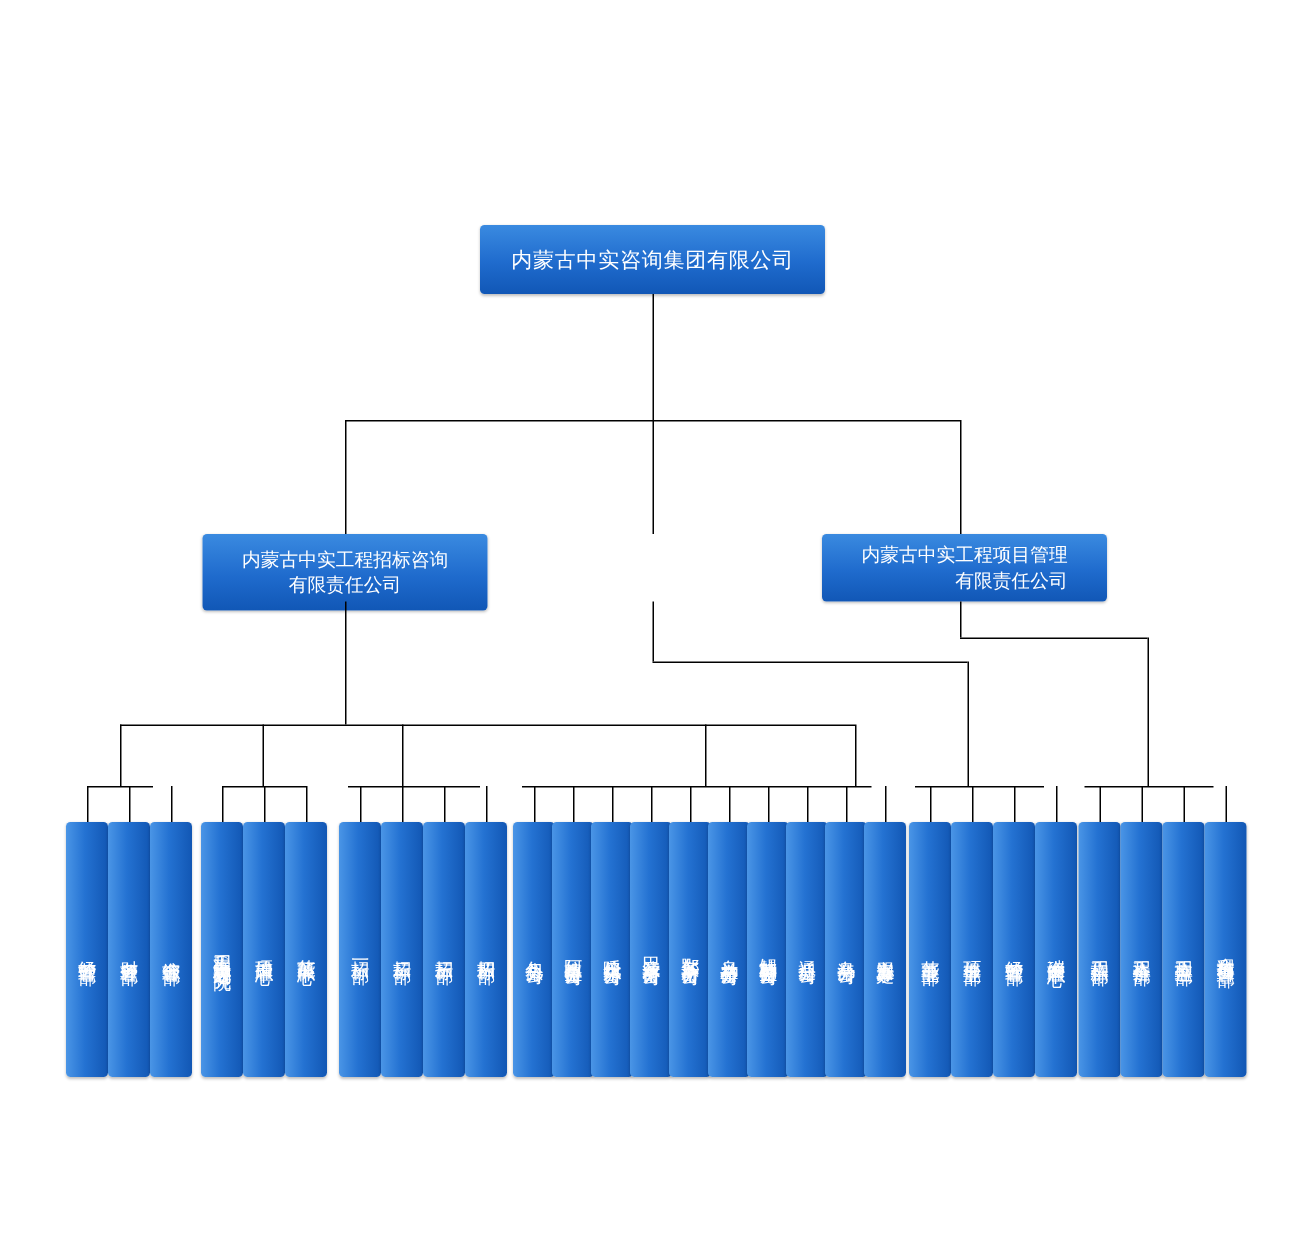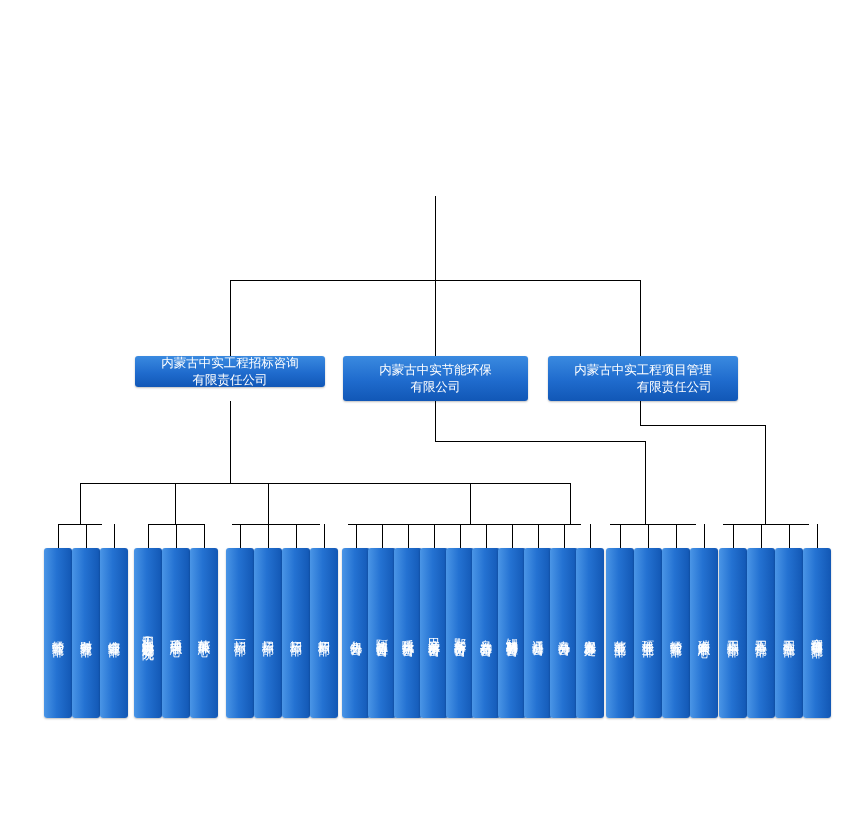--- a/index.html
+++ b/index.html
@@ -66,35 +66,34 @@
     background: #000000;
   }
   .conn.h { height: 1px; }
   .conn.v { width: 1px; }
 </style>
 </head>
 <body>
 
 <div id="chart-root">
 
+  <div class="node root" style="left:320px; top:150px; width:230px; height:46px;">
+    <span class="lbl">内蒙古中实咨询集团有限公司</span>
+  </div>
 
   <div class="conn v" style="left:435px; top:196px; height:84px;"></div>
 
   <div class="conn h" style="left:230px; top:280px; width:410px;"></div>
   <div class="conn v" style="left:230px; top:280px; height:76px;"></div>
   <div class="conn v" style="left:435px; top:280px; height:76px;"></div>
   <div class="conn v" style="left:640px; top:280px; height:76px;"></div>
 
-  <div class="node level2" style="left:135px; top:356px; width:190px; height:31px;">
+  <div class="node level2" style="left:135px; top:356px; width:190px; height:51px;">
     <span class="lbl">内蒙古中实工程招标咨询
 有限责任公司</span>
-  </div>
-  <div class="node level2" style="left:343px; top:356px; width:185px; height:45px;">
-    <span class="lbl">内蒙古中实节能环保
-有限公司</span>
   </div>
   <div class="node level2" style="left:548px; top:356px; width:190px; height:45px;text-align:right;">
     <span class="lbl">内蒙古中实工程项目管理
 有限责任公司</span>
   </div>
 
   <div class="conn v" style="left:230px; top:401px; height:82px;"></div>
 
   <div class="conn v" style="left:435px; top:401px; height:40px;"></div>
   <div class="conn h" style="left:435px; top:441px; width:210px;"></div>

